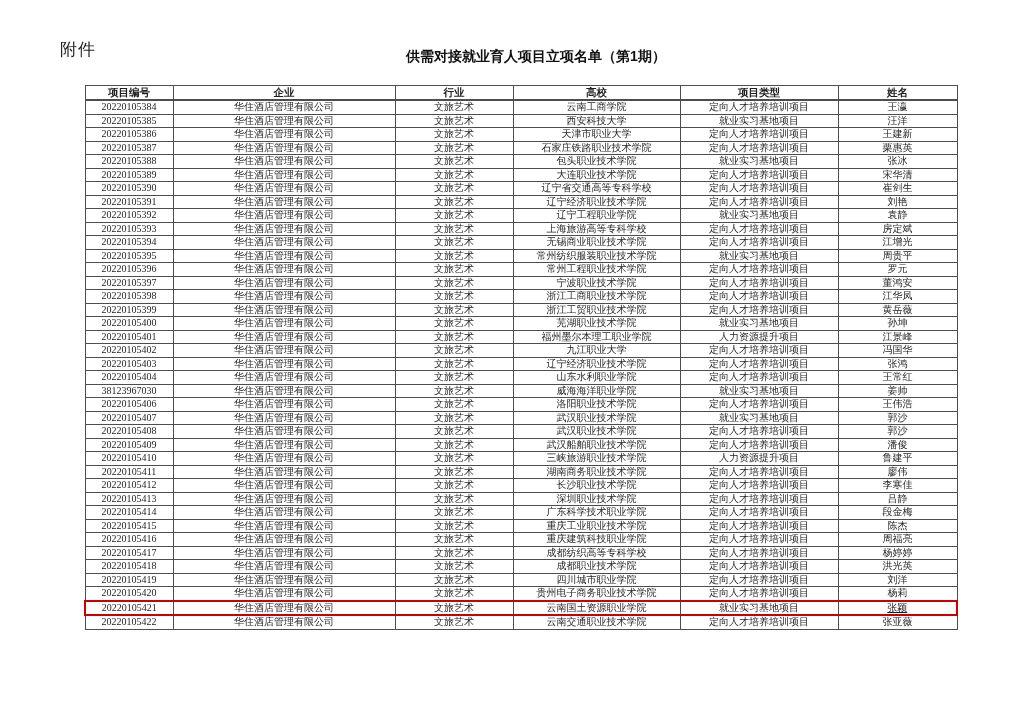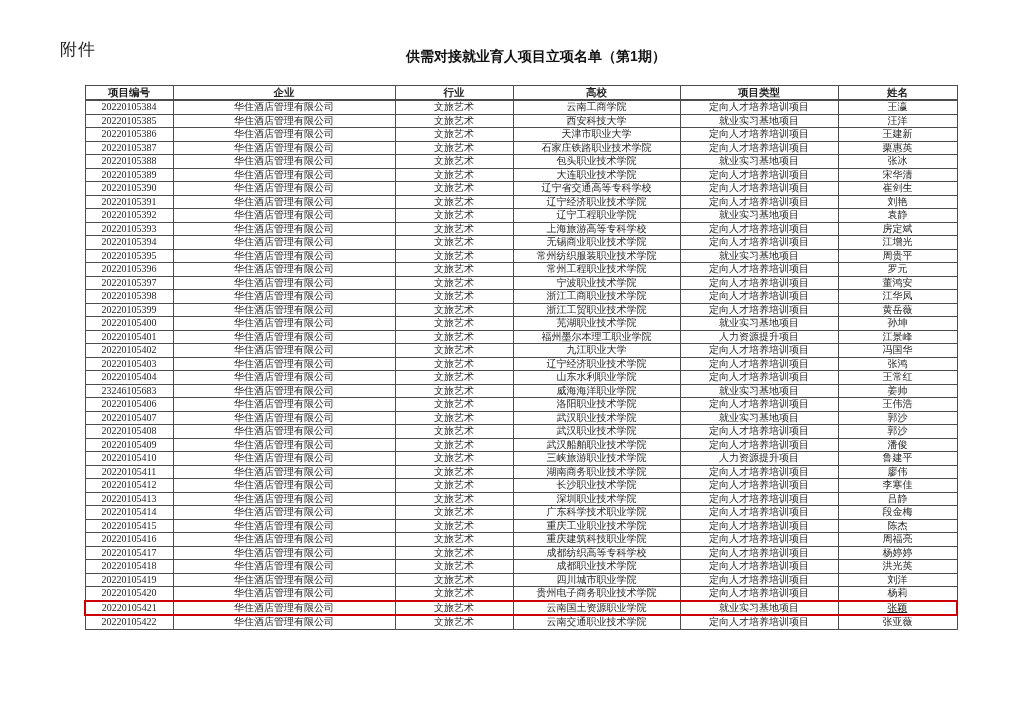--- a/index.html
+++ b/index.html
@@ -254,21 +254,21 @@
       </tr>
       <tr>
         <td>20220105404</td>
         <td>华住酒店管理有限公司</td>
         <td>文旅艺术</td>
         <td>山东水利职业学院</td>
         <td>定向人才培养培训项目</td>
         <td>王常红</td>
       </tr>
       <tr>
-        <td>23246105683</td>
+        <td>38123967030</td>
         <td>华住酒店管理有限公司</td>
         <td>文旅艺术</td>
         <td>威海海洋职业学院</td>
         <td>就业实习基地项目</td>
         <td>姜帅</td>
       </tr>
       <tr>
         <td>20220105406</td>
         <td>华住酒店管理有限公司</td>
         <td>文旅艺术</td>

